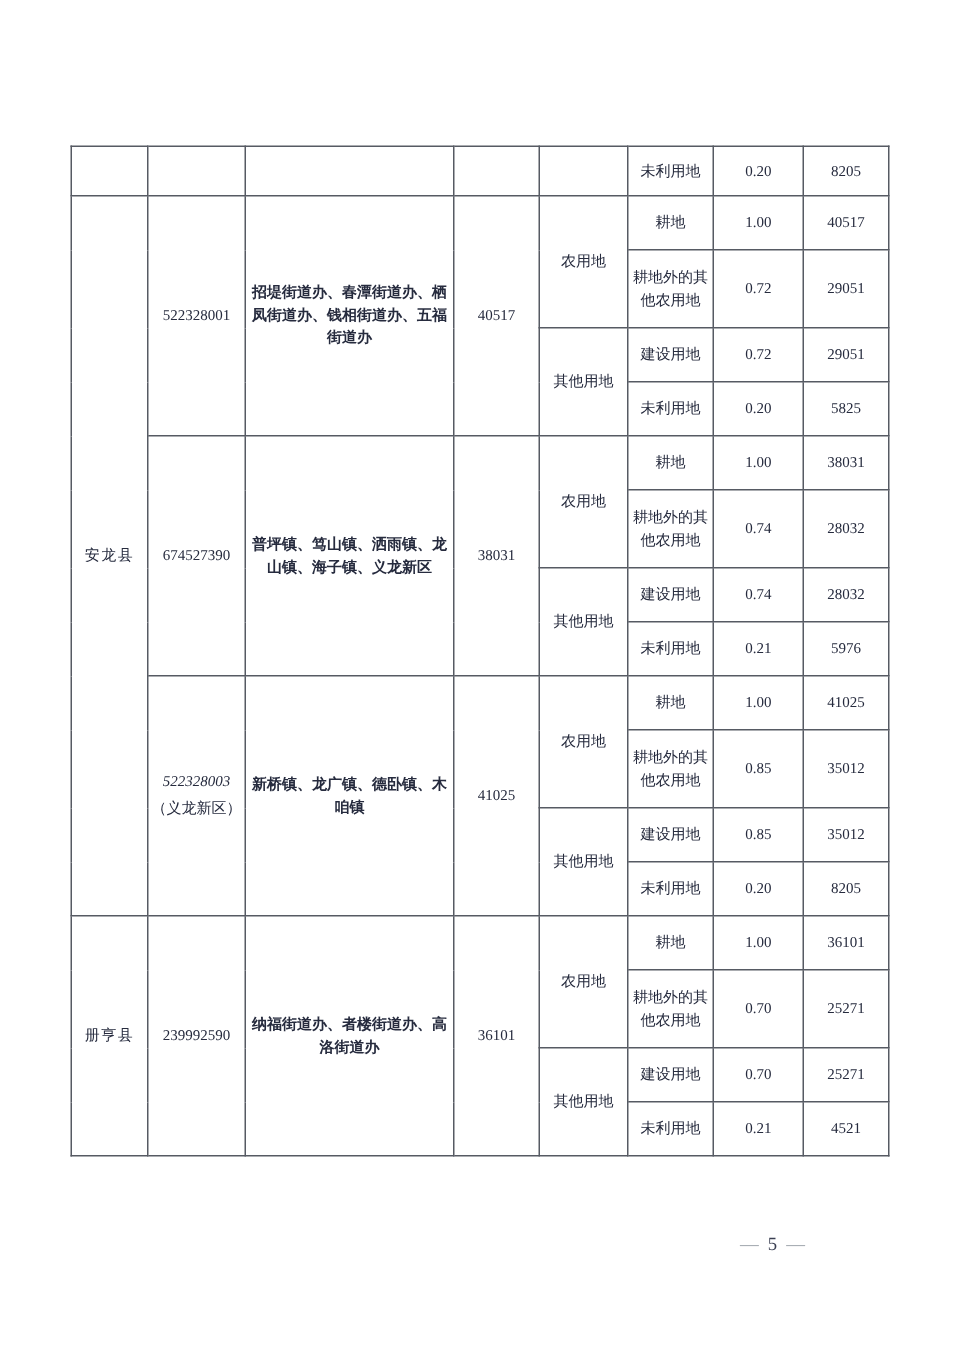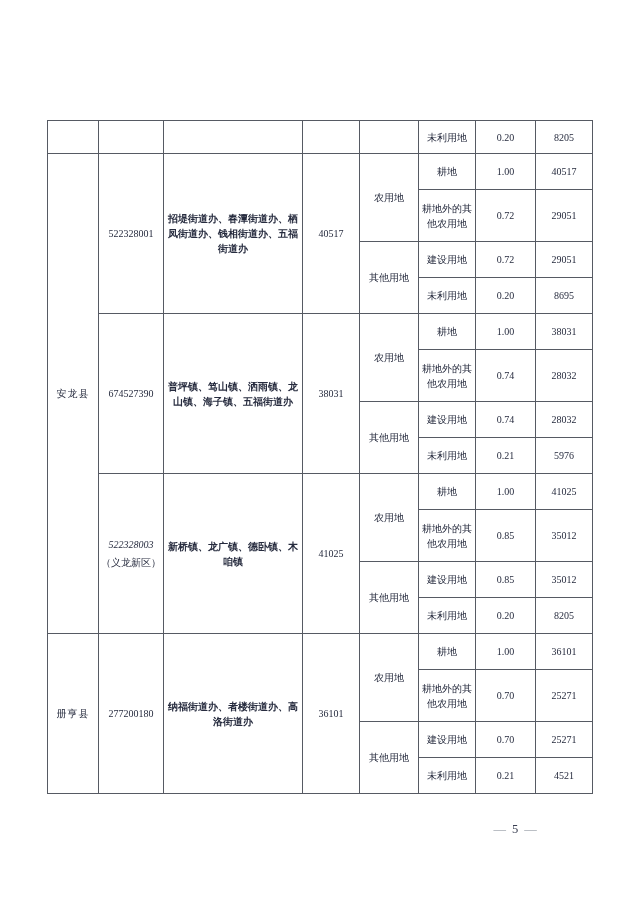--- a/index.html
+++ b/index.html
@@ -6,21 +6,21 @@
   .page{
     position:relative;
     width:640px;height:904px;
     background:#ffffff;
     font-family:"Liberation Serif","DejaVu Serif",serif;
     color:#262b3e;
     overflow:hidden;
     margin:0 auto;
   }
   table.landuse{
-    position:absolute;left:47px;top:120px;
+    position:absolute;left:47px;top:97px;
     width:545px;
     border-collapse:collapse;
     table-layout:fixed;
     border-radius:29px;
   }
   table.landuse td{
     border:1px solid #565a63;
     text-align:center;
     vertical-align:middle;
     font-size:10px;
@@ -98,26 +98,26 @@
       </tr>
       <tr class="h-std">
         <td rowspan="2">其他用地</td>
         <td>建设用地</td>
         <td>0.72</td>
         <td>29051</td>
       </tr>
       <tr class="h-std">
         <td>未利用地</td>
         <td>0.20</td>
-        <td>8695</td>
+        <td>5825</td>
       </tr>
 
       <tr class="h-std">
         <td rowspan="4" class="code-cell">674527390</td>
-        <td rowspan="4" class="towns-cell">普坪镇、笃山镇、洒雨镇、龙山镇、海子镇、五福街道办</td>
+        <td rowspan="4" class="towns-cell">普坪镇、笃山镇、洒雨镇、龙山镇、海子镇、义龙新区</td>
         <td rowspan="4">38031</td>
         <td rowspan="2">农用地</td>
         <td>耕地</td>
         <td>1.00</td>
         <td>38031</td>
       </tr>
       <tr class="h-tall">
         <td>耕地外的其他农用地</td>
         <td>0.74</td>
         <td>28032</td>
@@ -158,21 +158,21 @@
         <td>35012</td>
       </tr>
       <tr class="h-std">
         <td>未利用地</td>
         <td>0.20</td>
         <td>8205</td>
       </tr>
 
       <tr class="h-std">
         <td rowspan="4" class="county-cell">册亨县</td>
-        <td rowspan="4" class="code-cell">277200180</td>
+        <td rowspan="4" class="code-cell">239992590</td>
         <td rowspan="4" class="towns-cell">纳福街道办、者楼街道办、高洛街道办</td>
         <td rowspan="4">36101</td>
         <td rowspan="2">农用地</td>
         <td>耕地</td>
         <td>1.00</td>
         <td>36101</td>
       </tr>
       <tr class="h-tall">
         <td>耕地外的其他农用地</td>
         <td>0.70</td>

